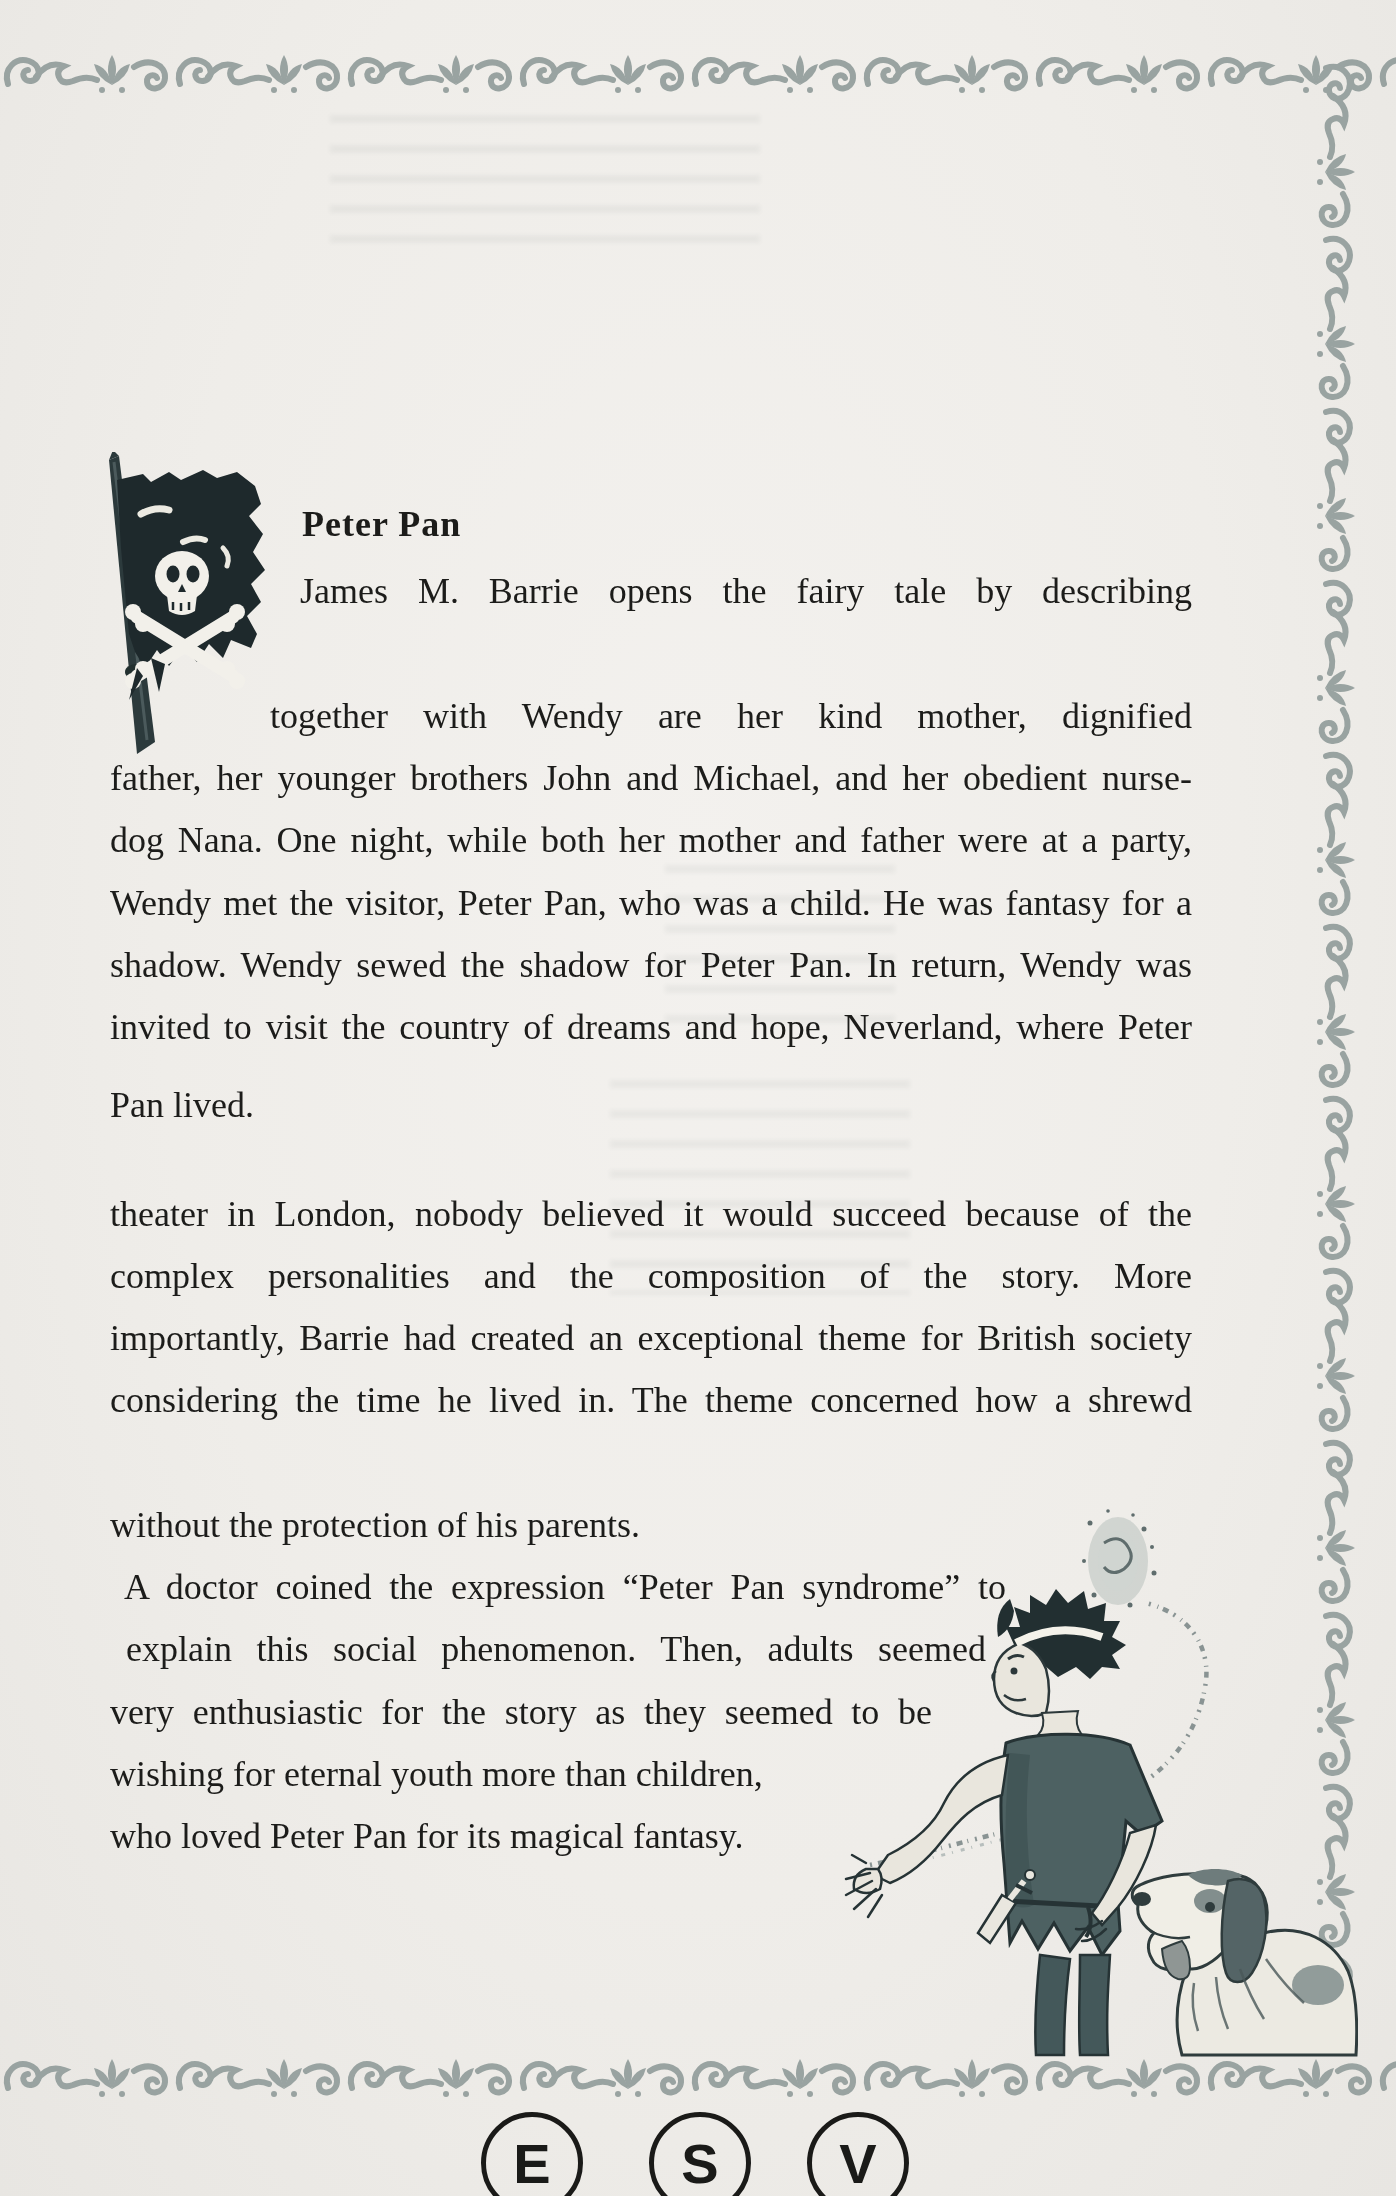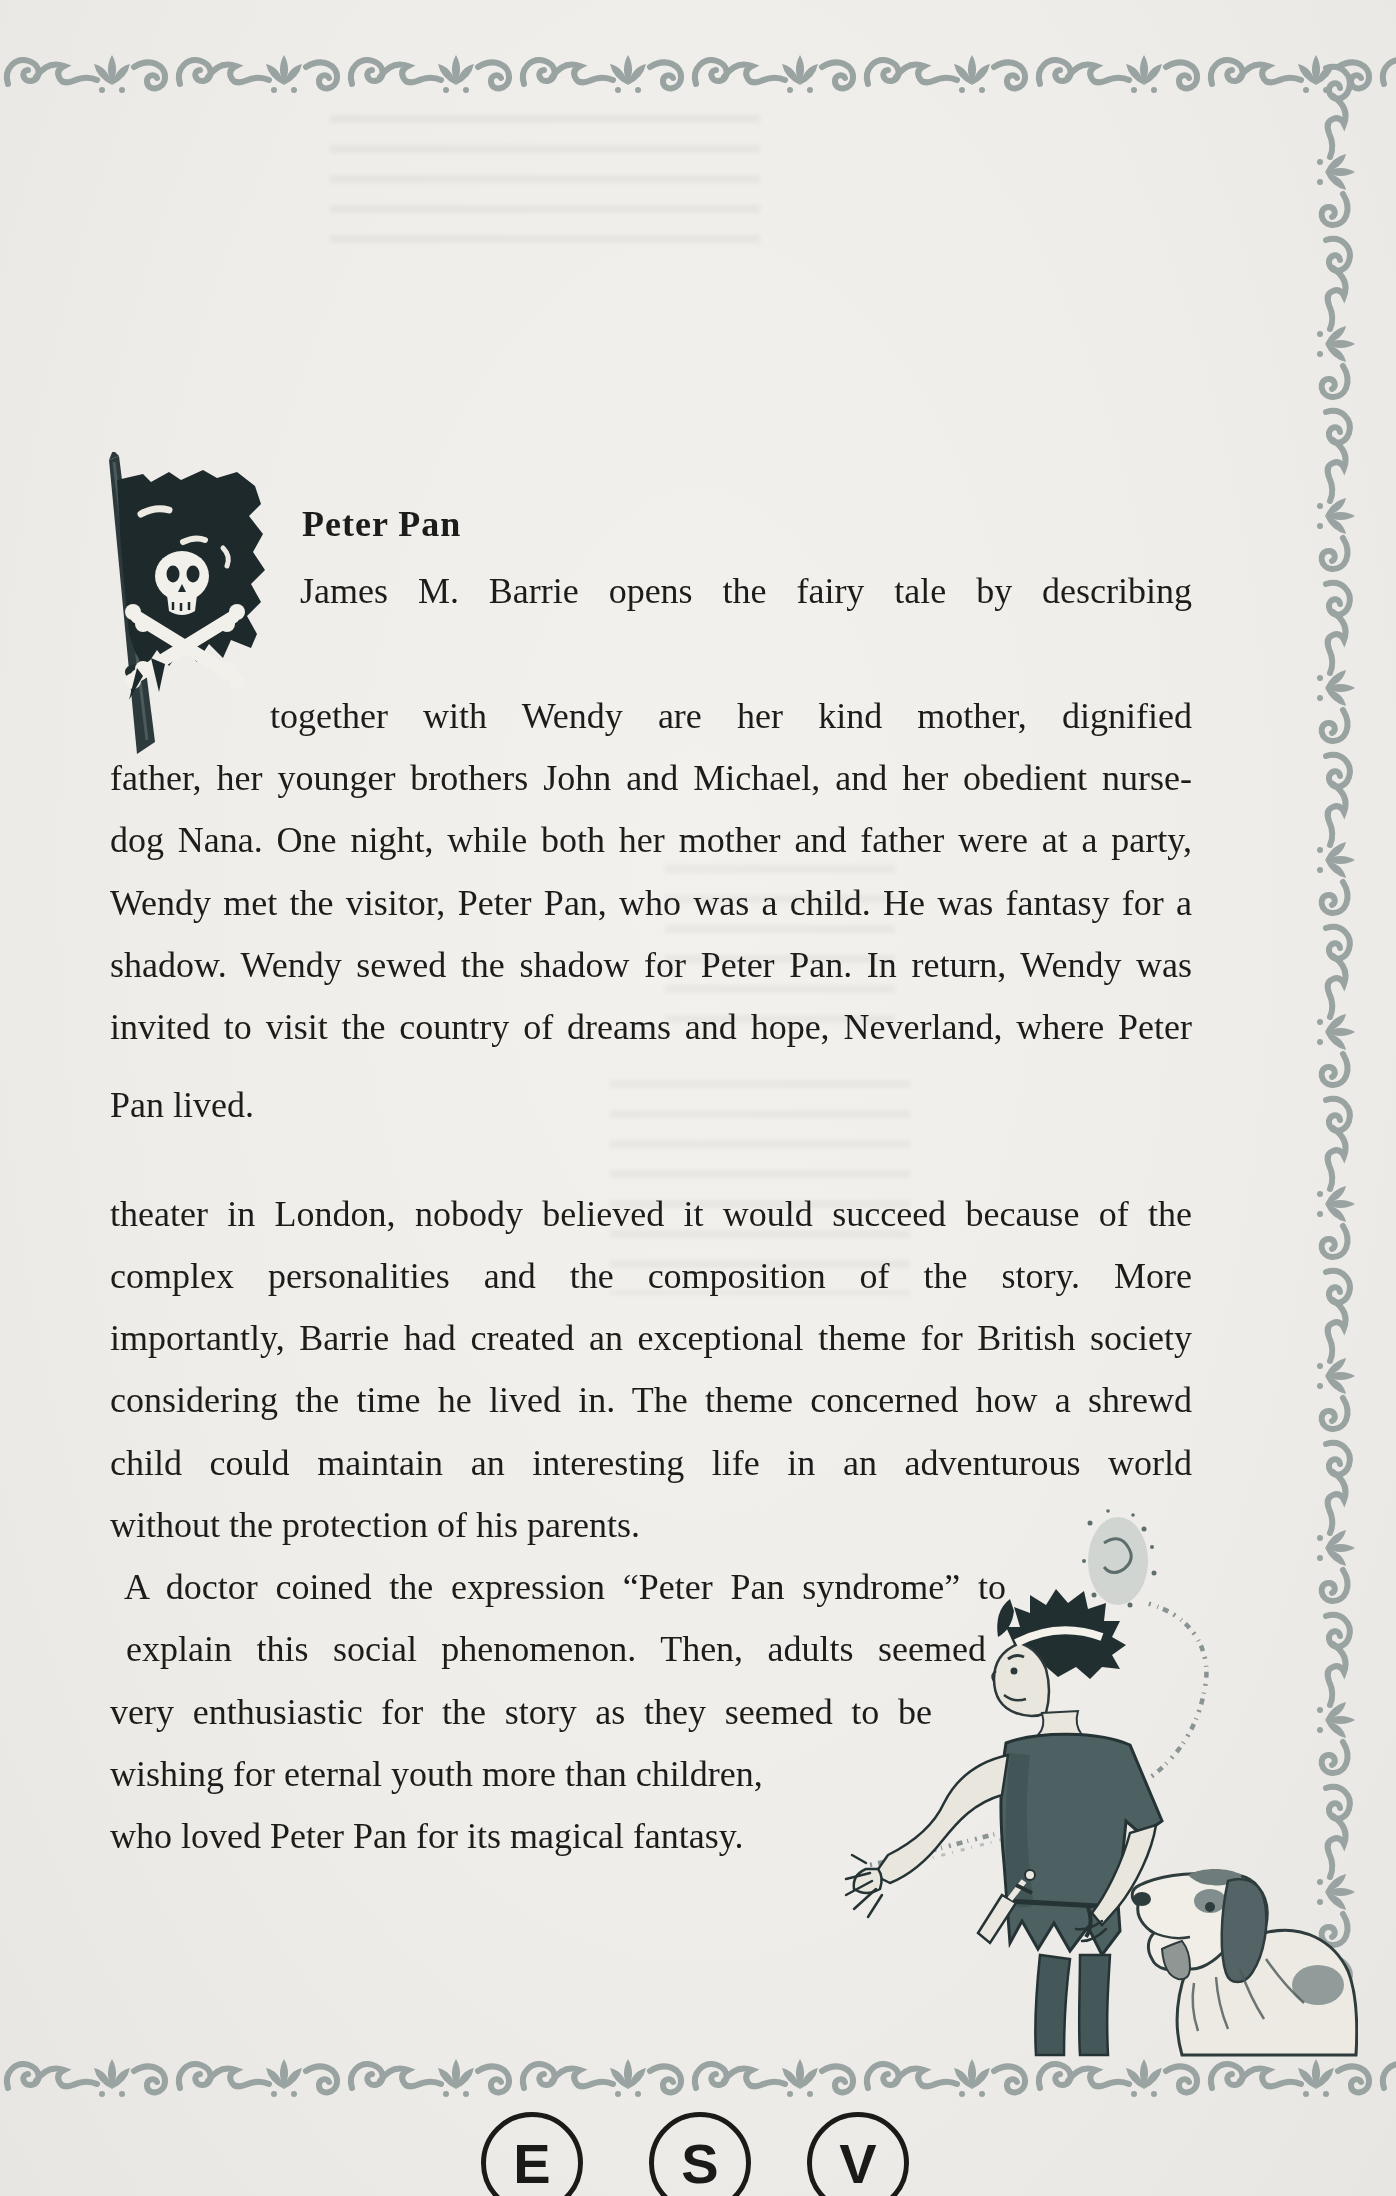--- a/index.html
+++ b/index.html
@@ -159,21 +159,20 @@
   <div class="line jline" style="left:110px;top:817px;width:1082px;">dog Nana. One night, while both her mother and father were at a party,</div>
   <div class="line jline" style="left:110px;top:880px;width:1082px;">Wendy met the visitor, Peter Pan, who was a child. He was fantasy for a</div>
   <div class="line jline" style="left:110px;top:942px;width:1082px;">shadow. Wendy sewed the shadow for Peter Pan. In return, Wendy was</div>
   <div class="line jline" style="left:110px;top:1004px;width:1082px;">invited to visit the country of dreams and hope, Neverland, where Peter</div>
   <div class="line lline" style="left:110px;top:1066px;width:1082px;margin-top:16px;">Pan lived.</div>
 
   <div class="line jline" style="left:110px;top:1191px;width:1082px;">theater in London, nobody believed it would succeed because of the</div>
   <div class="line jline" style="left:110px;top:1253px;width:1082px;">complex personalities and the composition of the story. More</div>
   <div class="line jline" style="left:110px;top:1315px;width:1082px;">importantly, Barrie had created an exceptional theme for British society</div>
   <div class="line jline" style="left:110px;top:1377px;width:1082px;">considering the time he lived in. The theme concerned how a shrewd</div>
-  <div class="line jline" style="left:110px;top:1440px;width:1082px;">child could maintain an interesting life in an adventurous world</div>
   <div class="line lline" style="left:110px;top:1502px;width:1082px;">without the protection of his parents.</div>
 
   <div class="line jline" style="left:124px;top:1564px;width:882px;">A doctor coined the expression “Peter Pan syndrome” to</div>
   <div class="line jline" style="left:126px;top:1626px;width:860px;">explain this social phenomenon. Then, adults seemed</div>
   <div class="line jline" style="left:110px;top:1689px;width:822px;">very enthusiastic for the story as they seemed to be</div>
   <div class="line lline" style="left:110px;top:1751px;width:736px;">wishing for eternal youth more than children,</div>
   <div class="line lline" style="left:110px;top:1813px;width:700px;">who loved Peter Pan for its magical fantasy.</div>
 
   <svg class="border-svg" style="left:758px;top:1503px" width="600" height="556" viewBox="0 0 600 556">
 

